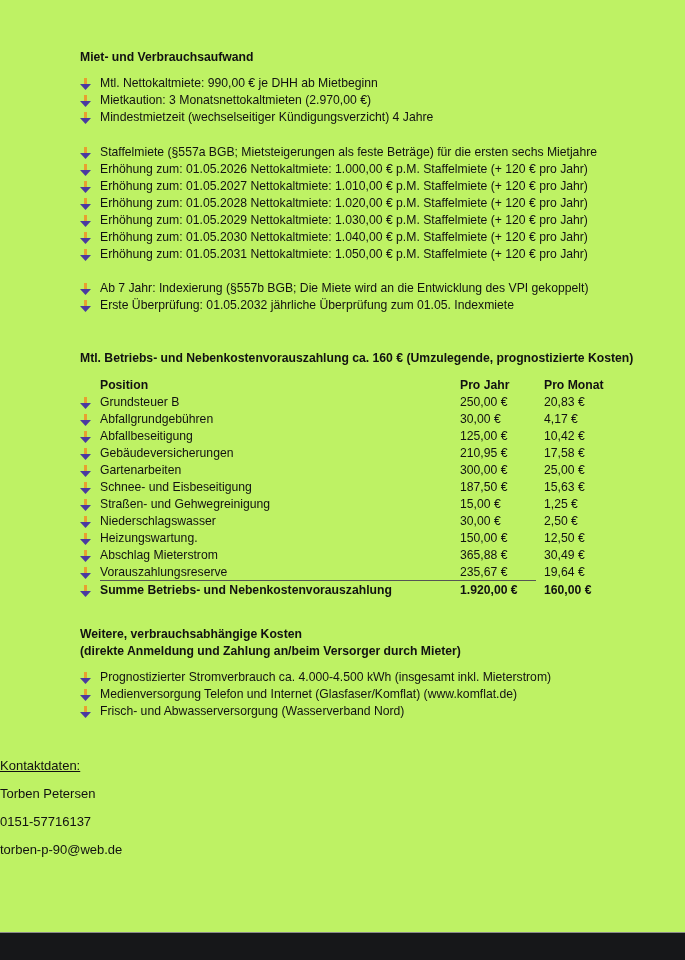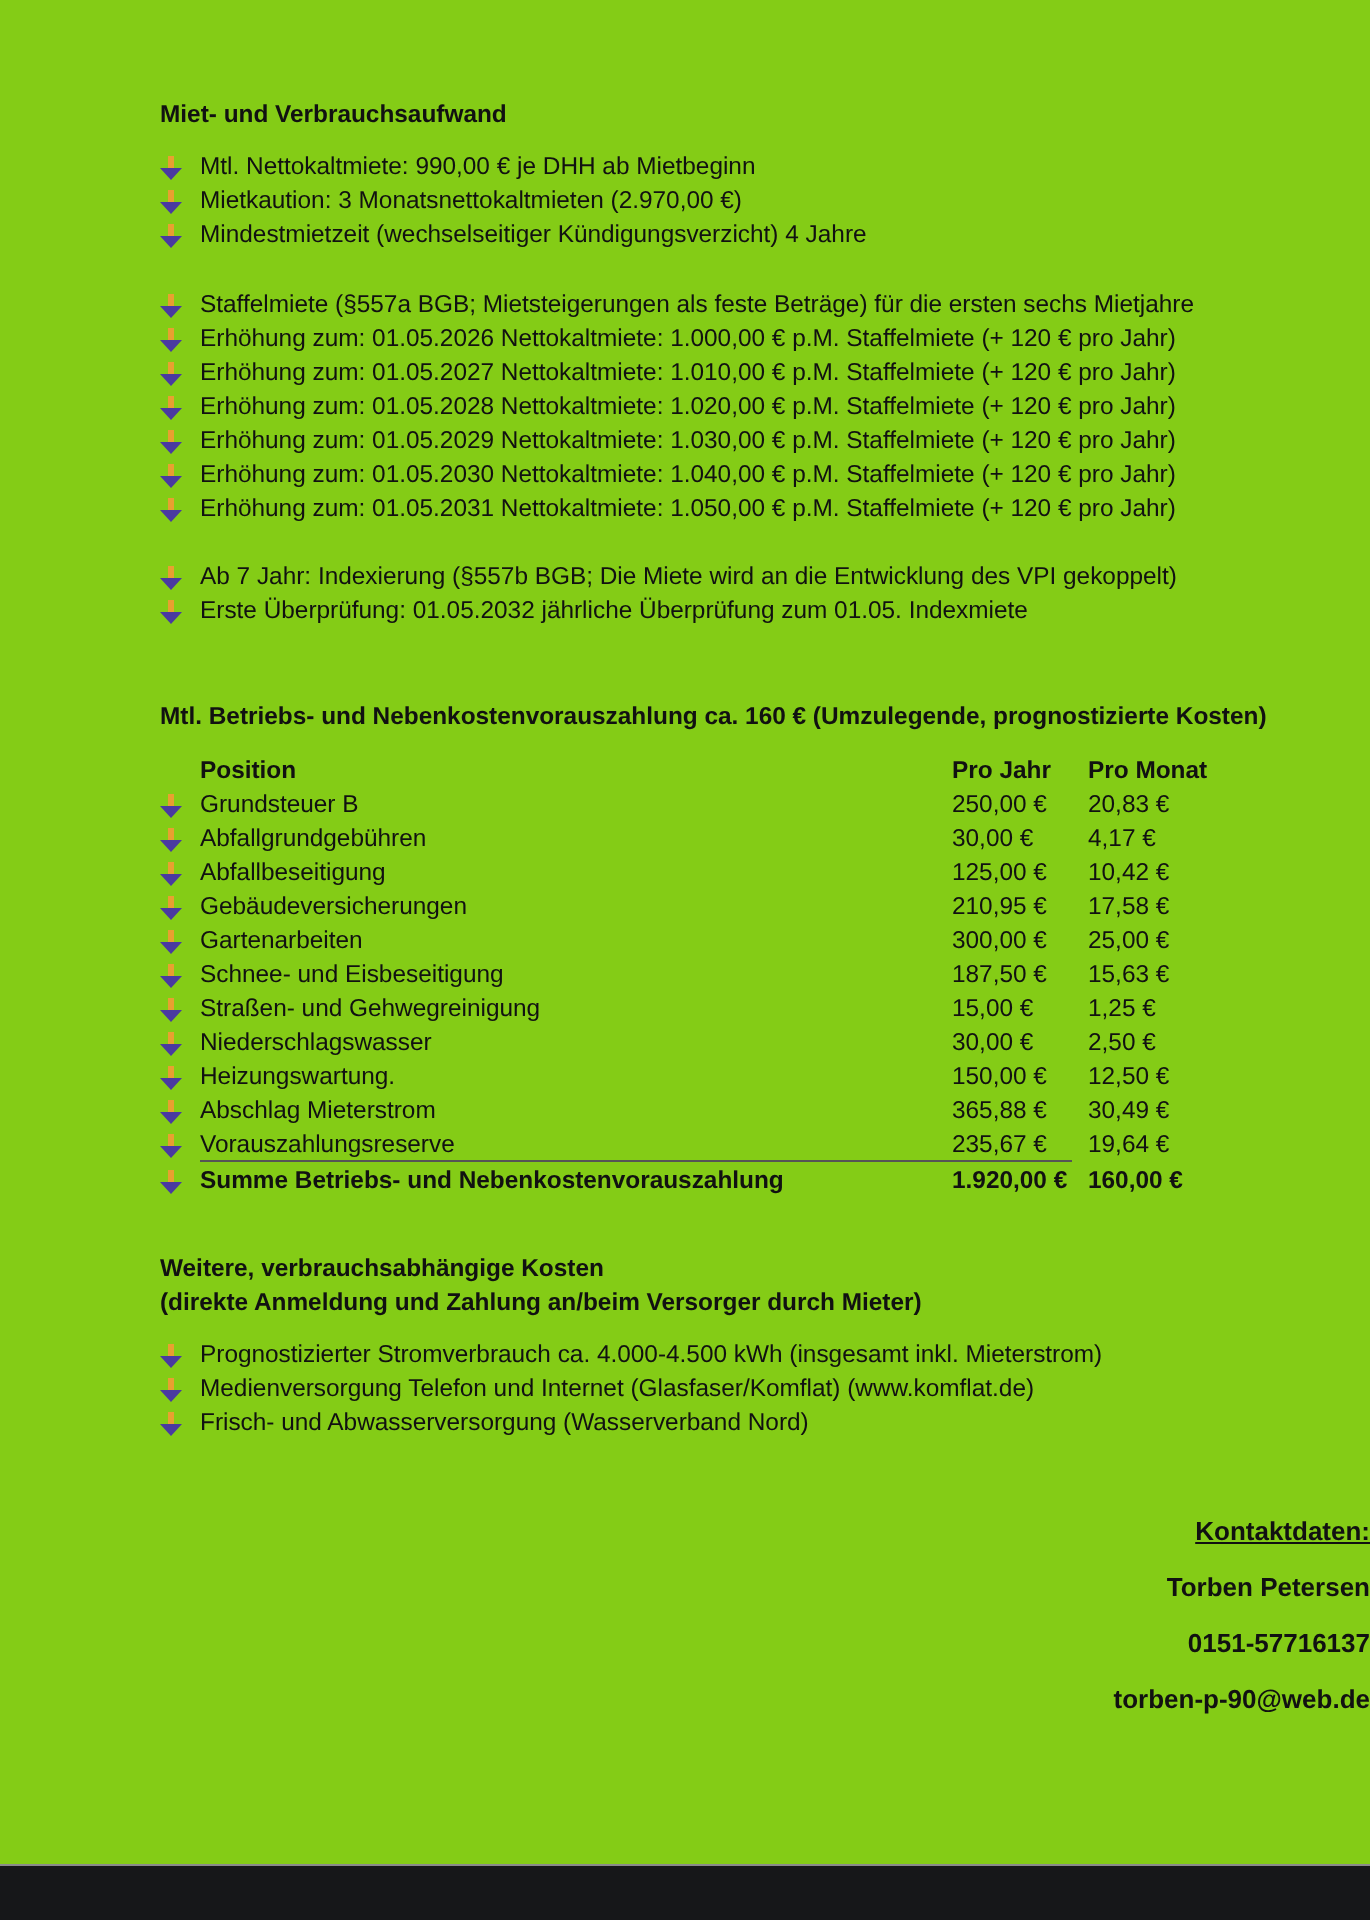--- a/index.html
+++ b/index.html
@@ -1,31 +1,31 @@
 <!DOCTYPE html>
 <html><head>
 <meta charset="utf-8">
 <style>
   html, body { margin: 0; padding: 0; }
   body {
     width: 685px; height: 960px; background: #ffffff; position: relative; overflow: hidden;
     font-family: "Liberation Sans", sans-serif; color: #111; font-size: 12.2px;
   }
-  .page { position: absolute; left: 0; top: 0; width: 685px; height: 932px; background: #84cc16; }
+  .page { position: absolute; left: 0; top: 0; width: 685px; height: 932px; background: #bef264; }
   .heading { position: absolute; left: 80px; font-weight: bold; font-size: 12.2px; }
   .line { position: absolute; left: 80px; height: 17px; line-height: 17px; white-space: nowrap; }
   .bullet { position: absolute; left: 0; top: 3px; width: 11px; height: 12px; }
   .txt { position: absolute; left: 20px; top: 0; }
   .row { position: absolute; left: 80px; width: 480px; height: 17px; line-height: 17px; white-space: nowrap; }
   .row .pos { position: absolute; left: 20px; }
-  .row .jahr { position: absolute; left: 348px; padding-left: 48px; }
+  .row .jahr { position: absolute; left: 332px; padding-left: 48px; }
   .row .monat { position: absolute; left: 416px; padding-left: 48px; }
   .row.bold { font-weight: bold; text-align: right; }
   .underline-rule { position: absolute; left: 100px; width: 436px; height: 1px; background: #555; }
-  .center { position: absolute; left: 0; width: 685px; text-align: right; font-size: 13px; font-weight: bold; }
+  .center { position: absolute; left: 0; width: 685px; text-align: left; font-size: 13px; }
   .u { text-decoration: underline; }
   .footer-bar { position: absolute; left: 0; top: 932px; width: 685px; height: 28px; background: #161719; border-top: 1px solid #8a8a8a; }
 </style>
 </head>
 <body>
 
 <div class="page">
 
   <div class="heading" style="top:50px;">Miet- und Verbrauchsaufwand</div>
 

